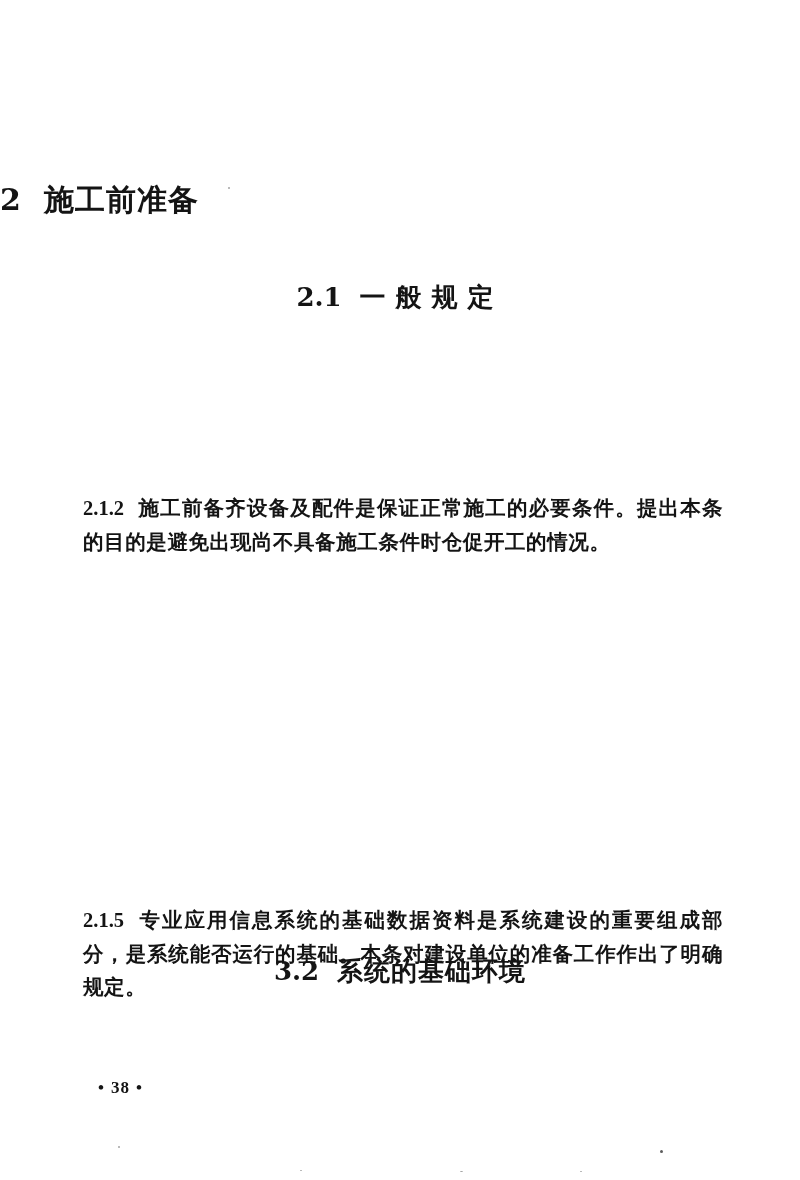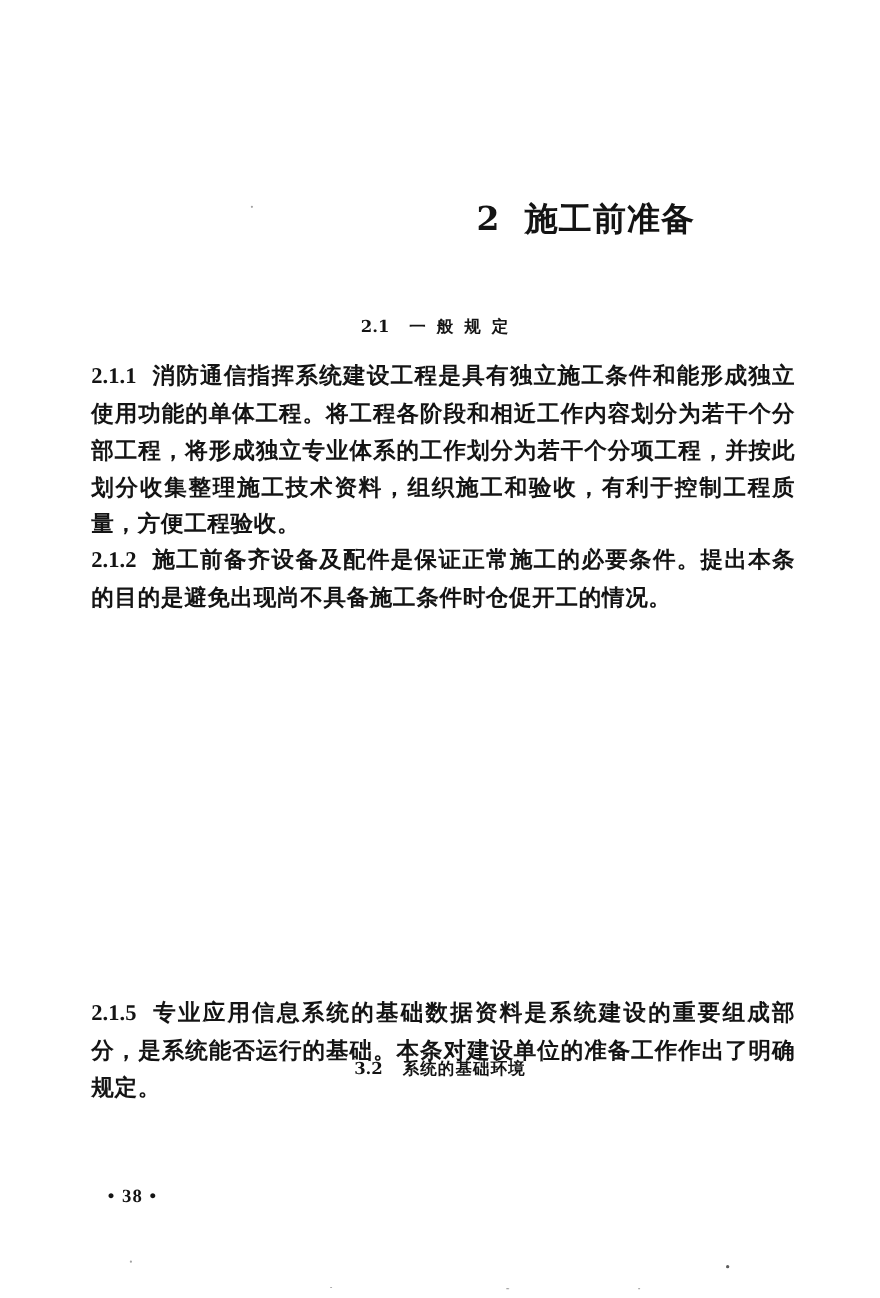--- a/index.html
+++ b/index.html
@@ -18,35 +18,35 @@
     .page {
       position: absolute;
       left: 0; top: 0;
       width: 800px; height: 1180px;
     }
     .chapter-title {
       position: absolute;
       top: 178px;
       left: 0;
       width: 632px;
-      text-align: right;
+      text-align: left;
       font-size: 30px;
       font-weight: bold;
       letter-spacing: 1px;
       line-height: 44px;
     }
     .chapter-title .num {
       margin-right: 22px;
     }
     .section-title {
       position: absolute;
       left: 0;
       width: 800px;
       text-align: center;
-      font-size: 15px;
+      font-size: 26px;
       font-weight: bold;
       line-height: 28px;
     }
     .section-title .num { margin-right: 18px; }
     .section-2-1 { top: 283px; }
     .section-2-1 .label { letter-spacing: 10px; }
     .section-2-2 { top: 957px; }
     .section-2-2 .label { letter-spacing: 1px; }
 
     .clause {
@@ -99,23 +99,20 @@
 <div class="page">
 
   <div class="chapter-title">
     <span class="num">2</span><span>施工前准备</span>
   </div>
 
   <div class="section-title section-2-1">
     <span class="num">2.1</span><span class="label">一般规定</span>
   </div>
 
-  <div class="clause c211">
-    <span class="clause-num">2.1.1</span><span>消防通信指挥系统建设工程是具有独立施工条件和能形成独立使用功能的单体工程。将工程各阶段和相近工作内容划分为若干个分部工程，将形成独立专业体系的工作划分为若干个分项工程，并按此划分收集整理施工技术资料，组织施工和验收，有利于控制工程质量，方便工程验收。</span>
-  </div>
 
   <div class="clause c212">
     <span class="clause-num">2.1.2</span><span>施工前备齐设备及配件是保证正常施工的必要条件。提出本条的目的是避免出现尚不具备施工条件时仓促开工的情况。</span>
   </div>
 
 
 
   <div class="clause c215">
     <span class="clause-num">2.1.5</span><span>专业应用信息系统的基础数据资料是系统建设的重要组成部分，是系统能否运行的基础。本条对建设单位的准备工作作出了明确规定。</span>
   </div>

